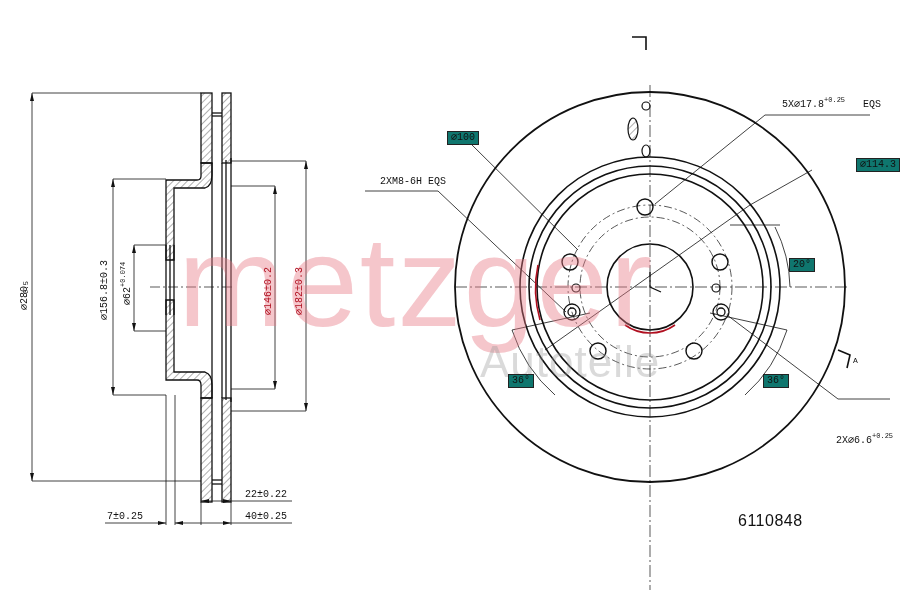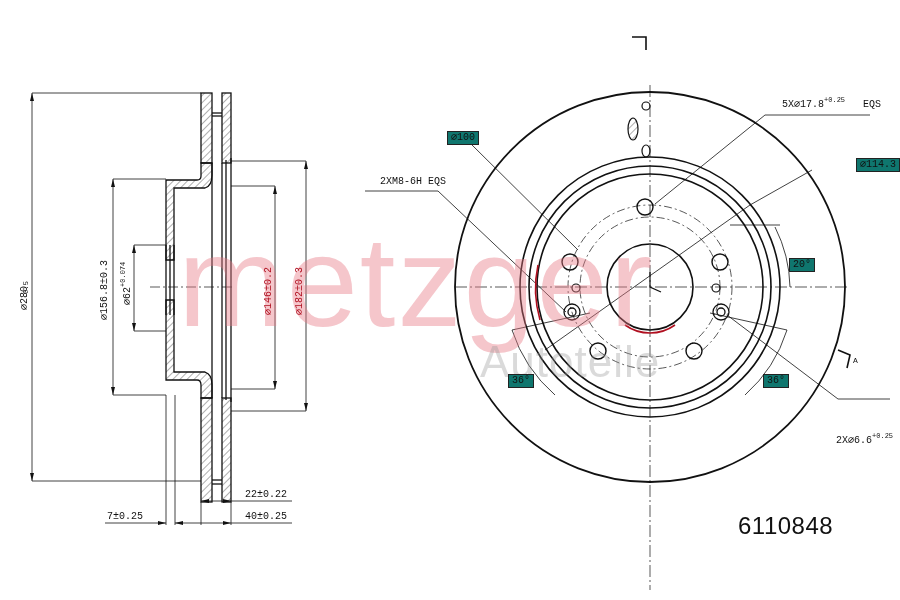--- a/index.html
+++ b/index.html
@@ -4,21 +4,21 @@
   <style>
     html, body { margin: 0; padding: 0; background: #ffffff; }
     body { width: 900px; height: 600px; overflow: hidden; position: relative; font-family: "DejaVu Sans", sans-serif; }
     #drawing { position: absolute; left: 0; top: 0; width: 900px; height: 600px; }
     .lbl { position: absolute; font-family: "Liberation Mono", monospace; font-size: 10px; color: #111; white-space: nowrap; line-height: 1; }
     .box { border: 1px solid #222; padding: 1px 3px; background: #0f766e; text-align: center; }
     .vert { transform-origin: left top; transform: rotate(-90deg); }
     .red { color: #b01020; }
     .sup { font-size: 7px; position: relative; top: -5px; }
     .sub { font-size: 7px; position: relative; top: 1px; margin-left: -12px; }
-    .partno { position: absolute; left: 738px; top: 512px; font-family: "Liberation Sans", sans-serif; font-size: 24px; color: #111; letter-spacing: 0.5px; }
+    .partno { position: absolute; left: 738px; top: 512px; font-family: "Liberation Sans", sans-serif; font-size: 16px; color: #111; letter-spacing: 0.5px; }
     .wm-metzger { position: absolute; left: 178px; top: 218px; font-family: "Liberation Sans", sans-serif; font-size: 128px; font-weight: normal; color: rgba(230,120,130,0.42); letter-spacing: 2px; line-height: 1; pointer-events: none; }
     .wm-auto { position: absolute; left: 480px; top: 340px; font-family: "Liberation Sans", sans-serif; font-size: 44px; color: rgba(150,150,150,0.35); letter-spacing: 1px; line-height: 1; pointer-events: none; }
   </style>
 </head>
 <body>
 
 <svg id="drawing" viewBox="0 0 900 600" xmlns="http://www.w3.org/2000/svg">
   <defs>
     <pattern id="hatch" width="5" height="5" patternUnits="userSpaceOnUse" patternTransform="rotate(45)">
       <line x1="0" y1="0" x2="0" y2="5" stroke="#333" stroke-width="0.8"></line>

